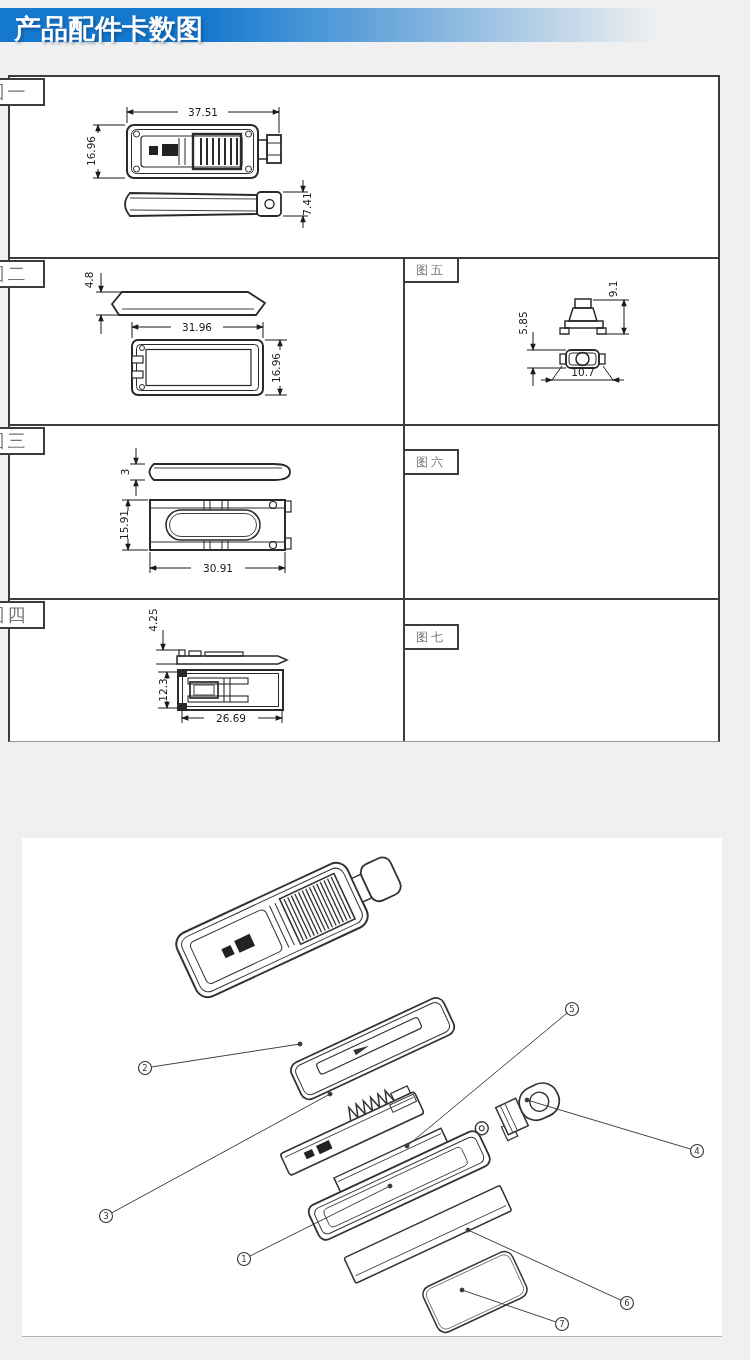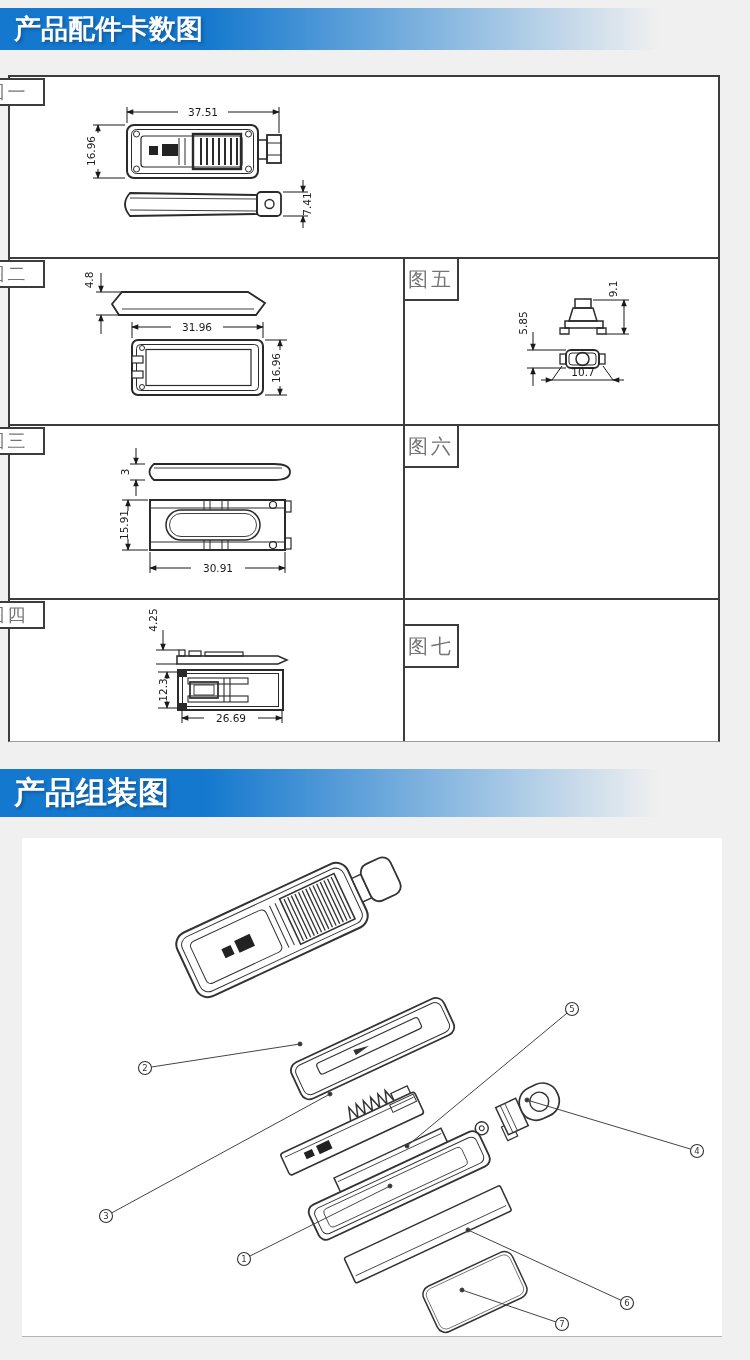--- a/index.html
+++ b/index.html
@@ -2,31 +2,31 @@
 <html><head>
 <meta charset="utf-8">
 <style>
 *{margin:0;padding:0;box-sizing:border-box}
 html,body{width:750px}
 body{font-family:"Liberation Sans",sans-serif}
 .page{position:relative;width:750px;height:1360px;background:#f0f0f0;overflow:hidden}
 .banner{position:absolute;left:0;width:680px;color:#fff;font-weight:bold;white-space:nowrap;
   padding-left:14px;text-shadow:2px 2px 3px rgba(20,50,90,.45);
   background:linear-gradient(90deg,#1478ce 0%,#1478ce 30%,rgba(240,240,240,0) 97%)}
-#banner-parts{top:8px;height:42px;line-height:42px;font-size:27px}
+#banner-parts{top:8px;height:34px;line-height:42px;font-size:27px}
 #banner-assembly{top:769px;height:48px;line-height:48px;font-size:31px}
 .spec-table{position:absolute;left:8px;top:75px;width:712px;height:667px;background:#fff;
   border:2px solid #3c3c3c;border-bottom:1px solid #9a9a9a}
 .hline{position:absolute;left:0;right:0;height:2px;background:#3c3c3c}
 .vline{position:absolute;left:393px;top:180px;bottom:0;width:2px;background:#3c3c3c}
 .fig-label{position:absolute;background:#fff;border:2px solid #3c3c3c;color:#747474;
   font-family:"Liberation Serif",serif;display:flex;align-items:center;justify-content:center;
   letter-spacing:3px;z-index:3}
 .fig-label.l{left:-30px;width:75px;height:28px;font-size:18px}
-.fig-label.r{left:403px;width:56px;height:44px;font-size:20px}
+.fig-label.r{left:403px;width:56px;height:26px;font-size:12px}
 .fig-svg{position:absolute;z-index:2}
 .dim{font:10.5px "DejaVu Sans",sans-serif;fill:#1a1a1a}
 .co{font:8.5px "DejaVu Sans",sans-serif;fill:#333}
 .assembly-box{position:absolute;left:22px;top:838px;width:700px;height:499px;background:#fff;
   border-bottom:1px solid #b3b3b3}
 </style>
 </head>
 <body>
 
 <div class="page">
@@ -50,21 +50,21 @@
     </div>
   <div class="fig-label l" style="top:427px">
       <span>图三</span>
     </div>
   <div class="fig-label l" style="top:601px">
       <span>图四</span>
     </div>
   <div class="fig-label r" style="top:257px">
       <span>图五</span>
     </div>
-  <div class="fig-label r" style="top:424px">
+  <div class="fig-label r" style="top:449px">
       <span>图六</span>
     </div>
   <div class="fig-label r" style="top:624px">
       <span>图七</span>
     </div>
 
   <svg class="fig-svg" style="left:8px;top:77px" width="712" height="178" viewBox="0 0 712 178">
     <defs>
         <marker id="a1" viewBox="0 0 10 10" refX="9" refY="5" markerWidth="9" markerHeight="7" orient="auto-start-reverse">
           <path d="M0,1L10,5L0,9z" fill="#1a1a1a"></path>
@@ -271,23 +271,20 @@
         <line x1="274" y1="112" x2="274" y2="125"></line>
       <line x1="174" y1="120" x2="274" y2="120" marker-start="url(#a4)" marker-end="url(#a4)"></line>
     </g>
     <text class="dim" transform="translate(149,22) rotate(-90)" text-anchor="middle">4.25</text>
     <rect x="152" y="81" width="14" height="22" fill="#fff"></rect>
     <text class="dim" transform="translate(159,92) rotate(-90)" text-anchor="middle">12.3</text>
     <rect x="196" y="113.5" width="54" height="13" fill="#fff"></rect>
     <text class="dim" x="223" y="124" text-anchor="middle">26.69</text>
   </svg>
 
-  <div class="banner" id="banner-assembly">
-    <span>产品组装图</span>
-  </div>
 
   <div class="assembly-box">
     <svg width="700" height="499" viewBox="0 0 700 499">
 
       <g stroke="#333" fill="none">
         <g transform="translate(150,100) rotate(-25)">
           <rect x="0" y="0" width="188" height="70" rx="13" stroke-width="2" fill="#fff"></rect>
           <rect x="5" y="5" width="178" height="60" rx="9" stroke-width="1"></rect>
           <rect x="13" y="12" width="83" height="46" rx="5" stroke-width="1"></rect>
           <line x1="102" y1="12" x2="102" y2="58"></line>

